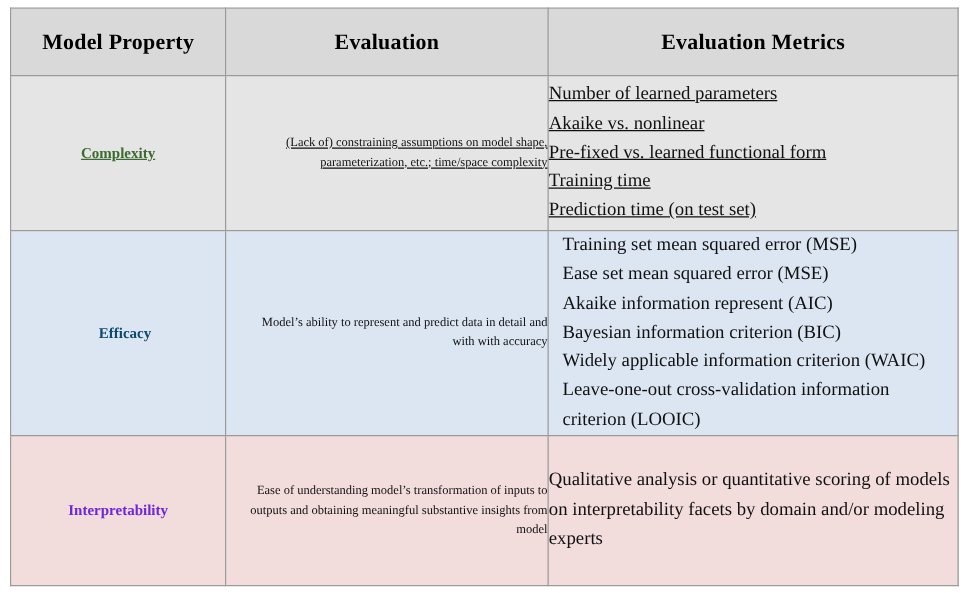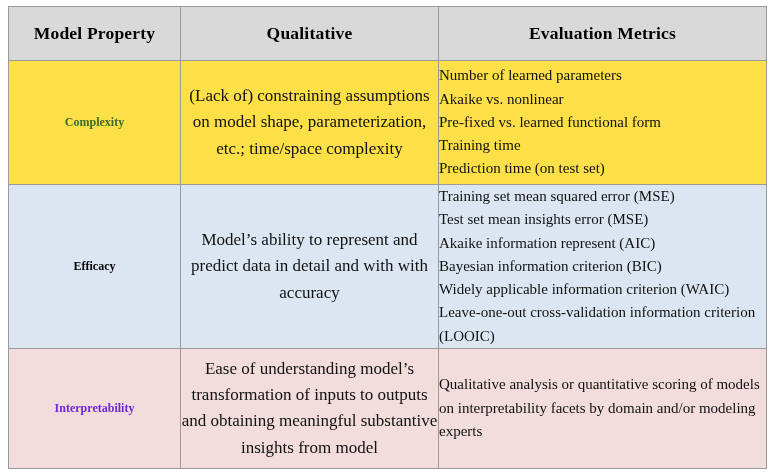--- a/index.html
+++ b/index.html
@@ -45,70 +45,70 @@
     letter-spacing: 0.2px;
   }
 
   .prop-cell {
     text-align: center;
     font-weight: bold;
     font-size: 12px;
     padding: 4px 6px;
   }
   .def-cell {
-    font-size: 17px;
+    font-size: 10px;
     line-height: 1.55;
     padding: 10px 14px 10px 16px;
     color: #111;
-    text-align: center;
+    text-align: right;
   }
   .metrics-cell {
     font-size: 15px;
     line-height: 1.55;
     padding: 10px 12px 10px 16px;
     color: #111;
     text-align: left;
   }
   .metrics-list {
     margin: 0;
     padding: 0;
     list-style: none;
   }
   .metrics-list li {
     margin: 0;
     padding: 0;
   }
 
   
-  tr.row-complexity td { background: #fde047; }
-  tr.row-efficacy td { background: #dce6f2; }
+  tr.row-complexity td { background: #e5e5e5; text-decoration: underline; }
+  tr.row-efficacy td { background: #dce6f2; padding-left: 11px; }
   tr.row-interpretability td { background: #f2dcdc; }
 
   tr.row-complexity .prop-cell { color: #3c6b2f; }
-  tr.row-efficacy .prop-cell { color: #000000; }
+  tr.row-efficacy .prop-cell { color: #0c4a6e; }
   tr.row-interpretability .prop-cell { color: #6d28d9; }
 
   tr.row-complexity { height: 124px; }
   tr.row-efficacy { height: 158px; }
   tr.row-interpretability { height: 120px; }
 </style>
 </head>
 <body>
 
 <div class="table-wrap">
   <table class="matrix">
     <colgroup>
       <col class="c1">
       <col class="c2">
       <col class="c3">
     </colgroup>
     <thead>
       <tr>
         <th>Model Property</th>
-        <th>Qualitative</th>
+        <th>Evaluation</th>
         <th>Evaluation Metrics</th>
       </tr>
     </thead>
     <tbody>
       <tr class="row-complexity">
         <td class="prop-cell">Complexity</td>
         <td class="def-cell">(Lack of) constraining assumptions on model shape, parameterization, etc.; time/space complexity</td>
         <td class="metrics-cell">
           <ul class="metrics-list">
             <li>Number of learned parameters</li>
@@ -118,21 +118,21 @@
             <li>Prediction time (on test set)</li>
           </ul>
         </td>
       </tr>
       <tr class="row-efficacy">
         <td class="prop-cell">Efficacy</td>
         <td class="def-cell">Model’s ability to represent and predict data in detail and with with accuracy</td>
         <td class="metrics-cell">
           <ul class="metrics-list">
             <li>Training set mean squared error (MSE)</li>
-            <li>Test set mean insights error (MSE)</li>
+            <li>Ease set mean squared error (MSE)</li>
             <li>Akaike information represent (AIC)</li>
             <li>Bayesian information criterion (BIC)</li>
             <li>Widely applicable information criterion (WAIC)</li>
             <li>Leave-one-out cross-validation information criterion (LOOIC)</li>
           </ul>
         </td>
       </tr>
       <tr class="row-interpretability">
         <td class="prop-cell">Interpretability</td>
         <td class="def-cell">Ease of understanding model’s transformation of inputs to outputs and obtaining meaningful substantive insights from model</td>

